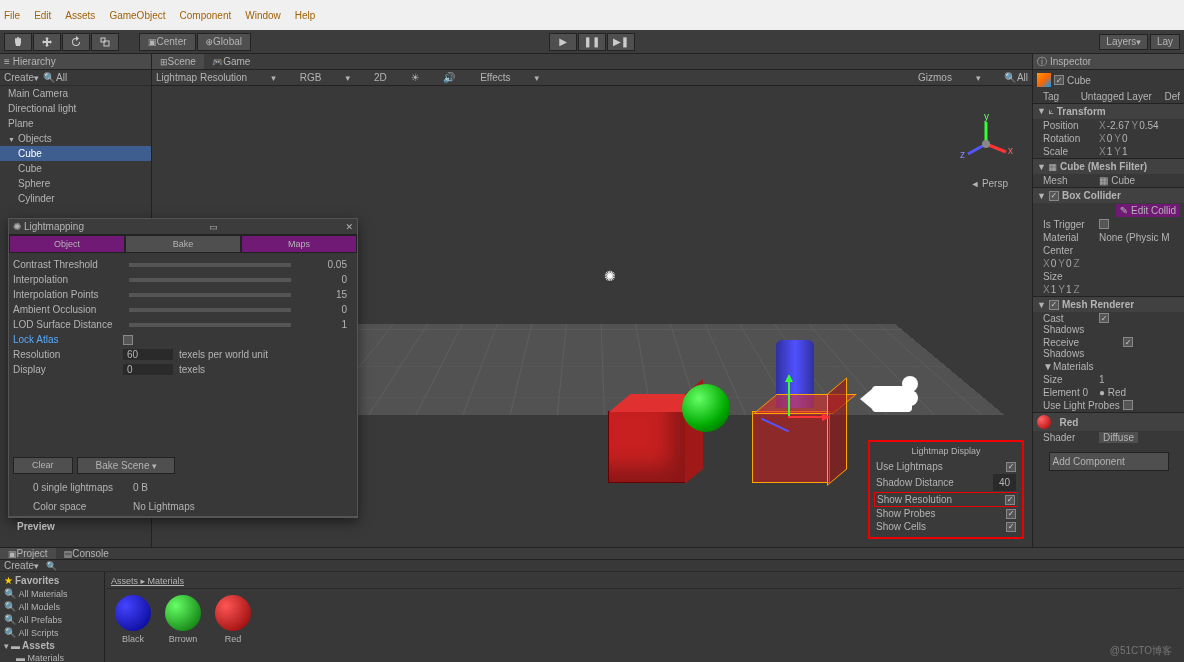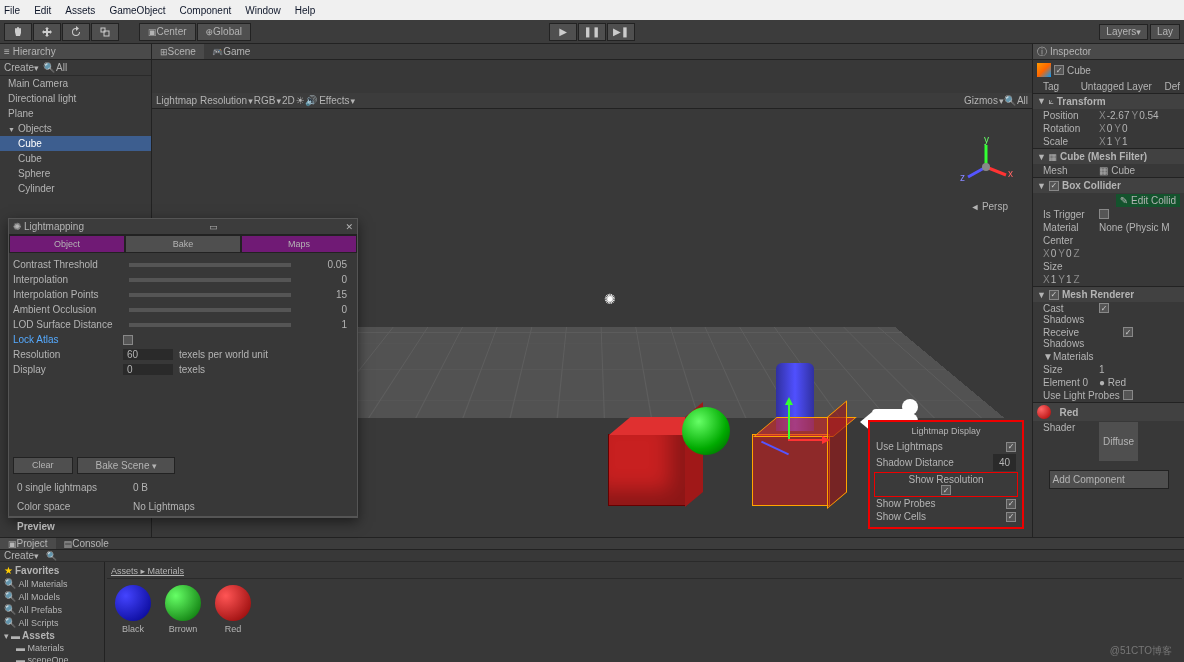--- a/index.html
+++ b/index.html
@@ -1,17 +1,17 @@
 <!DOCTYPE html>
 <html><head>
 <meta charset="utf-8">
 <style>
 * { margin:0; padding:0; box-sizing:border-box; font-family:Arial,sans-serif; font-size:10px; user-select:none; }
 body { width:1184px; height:662px; background:#383838; color:#b4b4b4; overflow:hidden; position:relative; }
-.menubar { height:20px; background:#f0f0f0; display:flex; align-items:center; padding:0 4px; gap:14px; color:#0f172a; font-size:12px; }
+.menubar { height:30px; background:#f0f0f0; display:flex; align-items:center; padding:0 4px; gap:14px; color:#a16207; font-size:12px; }
 .menubar span { cursor:pointer; }
 .toolbar { height:24px; background:#3c3c3c; border-bottom:1px solid #222; display:flex; align-items:center; padding:0 4px; position:relative; }
 .tool-group { display:flex; gap:1px; }
 .tool-btn { width:28px; height:18px; background:#4f4f4f; border:1px solid #222; display:flex; align-items:center; justify-content:center; color:#ccc; }
 .tool-pivot { display:flex; gap:1px; margin-left:20px; }
 .pivot-btn { height:18px; padding:0 8px; background:#4f4f4f; border:1px solid #222; display:flex; align-items:center; font-size:9px; }
 .play-controls { position:absolute; left:50%; transform:translateX(-50%); display:flex; gap:1px; }
 .layers-dd { position:absolute; right:4px; display:flex; gap:2px; }
 .dd-box { height:16px; background:#4f4f4f; border:1px solid #222; padding:0 6px; display:flex; align-items:center; font-size:9px; }
 .main-area { display:flex; height:493px; }
@@ -20,21 +20,21 @@
 .panel-tab .ico { margin-right:3px; }
 .create-row { height:16px; display:flex; align-items:center; padding:0 4px; font-size:9px; border-bottom:1px solid #2a2a2a; }
 .hier-item { padding:2px 4px 2px 8px; font-size:10px; cursor:pointer; }
 .hier-item.child { padding-left:18px; }
 .hier-item.sel { background:#3d5e8f; color:#fff; }
 .hier-item.parent::before { content:"▼"; font-size:7px; margin-right:3px; }
 .scene-area { flex:1; background:#383838; display:flex; flex-direction:column; position:relative; }
 .scene-tabs { height:16px; display:flex; align-items:center; background:#3c3c3c; border-bottom:1px solid #222; }
 .scene-tab { padding:0 8px; height:100%; display:flex; align-items:center; font-size:9px; }
 .scene-tab.active { background:#4a4a4a; }
-.scene-toolbar { height:16px; background:#3c3c3c; border-bottom:1px solid #222; display:flex; align-items:center; padding:0 4px; gap:1px; font-size:9px;margin-top:33px; }
+.scene-toolbar { height:16px; background:#3c3c3c; border-bottom:1px solid #222; display:flex; align-items:center; padding:0 4px; gap:24px; font-size:9px; }
 .viewport { flex:1; background:#393939; position:relative; overflow:hidden; }
 .grid-floor { position:absolute; left:50%; top:60%; width:700px; height:260px; transform:translate(-50%,-50%) perspective(800px) rotateX(70deg); background:linear-gradient(#525252, #525252); background-size:100% 100%; }
 .grid-lines { position:absolute; inset:0; background-image:repeating-linear-gradient(0deg,#5e5e5e 0 1px,transparent 1px 40px),repeating-linear-gradient(90deg,#5e5e5e 0 1px,transparent 1px 40px); }
 .cube-red1 { position:absolute; left:456px; top:325px; width:78px; height:72px; background:#c82020; border:1px solid #600; box-shadow:inset -15px -15px 20px rgba(0,0,0,.3); }
 .cube-red1::before{content:"";position:absolute;left:0;top:-18px;width:78px;height:18px;background:#e03030;transform:skewX(-50deg);transform-origin:bottom;}
 .cube-red1::after{content:"";position:absolute;right:-18px;top:-18px;width:18px;height:90px;background:#a01818;transform:skewY(-40deg);transform-origin:left;}
 .cube-sel { position:absolute; left:600px; top:325px; width:78px; height:72px; background:rgba(200,32,32,.6); border:1px solid #ffa500; }
 .cube-sel::before{content:"";position:absolute;left:0;top:-18px;width:78px;height:18px;background:rgba(224,48,48,.6);border:1px solid #ffa500;transform:skewX(-50deg);transform-origin:bottom;}
 .cube-sel::after{content:"";position:absolute;right:-18px;top:-18px;width:18px;height:90px;background:rgba(160,24,24,.6);border:1px solid #ffa500;transform:skewY(-40deg);transform-origin:left;}
 .sphere-g { position:absolute; left:530px; top:298px; width:48px; height:48px; border-radius:50%; background:radial-gradient(circle at 35% 30%, #6f6, #0a0 60%, #050); }
@@ -47,36 +47,36 @@
 .gizmo .gz{position:absolute;width:30px;height:2px;background:#55f;top:38px;left:-28px;transform:rotate(25deg);}
 .sun { position:absolute; left:452px; top:182px; color:#fff; font-size:14px; }
 .cam-ico { position:absolute; right:120px; top:300px; width:40px; height:26px; background:#fff; border-radius:4px; }
 .cam-ico::before{content:"";position:absolute;left:-12px;top:3px;width:12px;height:20px;background:#fff;clip-path:polygon(100% 0,100% 100%,0 50%);}
 .cam-ico::after{content:"";position:absolute;right:-6px;top:-10px;width:16px;height:16px;background:#fff;border-radius:50%;box-shadow:0 14px 0 #fff;}
 .orient { position:absolute; right:16px; top:28px; width:60px; height:60px; }
 .orient-label { position:absolute; right:24px; top:92px; font-size:9px; }
 .lm-display { position:absolute; right:8px; bottom:8px; width:156px; background:#3a3a3a; border:2px solid #e00; padding:4px; }
 .lm-display .title{text-align:center; font-size:9px; margin-bottom:4px;}
 .lm-row { display:flex; align-items:center; padding:1px 2px; font-size:9px; }
-.lm-row.hl { border:1px solid #e00;flex-direction:column; }
+.lm-row.hl { border:1px solid #e00; }
 .lm-row .lbl { flex:1; }
 .chk { width:10px; height:10px; border:1px solid #888; display:inline-flex; align-items:center; justify-content:center; font-size:8px; color:#ccc; background:#555; }
 .lm-panel { position:absolute; left:8px; top:218px; width:350px; height:300px; background:#383838; border:1px solid #555; box-shadow:0 4px 12px rgba(0,0,0,.5); z-index:10; }
 .lm-title { height:16px; background:#3c3c3c; border-bottom:1px solid #222; display:flex; align-items:center; padding:0 4px; font-size:9px; }
 .lm-title .close{margin-left:auto;font-size:9px;}
 .lm-tabs { display:flex; height:18px; background:#701a75; }
 .lm-tab { flex:1; display:flex; align-items:center; justify-content:center; font-size:9px; border:1px solid #222; }
 .lm-tab.active { background:#4f4f4f; }
 .lm-body { padding:4px; overflow:auto; height:200px; }
 .lm-prop { display:flex; align-items:center; padding:2px 0; font-size:9px; }
 .lm-prop .k{width:110px;} .lm-prop .v{width:50px;text-align:right;margin-right:6px;}
 .lm-btns { display:flex; gap:4px; justify-content:flex-start; padding:4px; }
 .lm-btn { padding:2px 18px; background:#4f4f4f; border:1px solid #222; font-size:9px; }
 .lm-info { padding:4px 8px; font-size:9px; display:flex; }
-.lm-info .k{width:116px;}
+.lm-info .k{width:100px;margin-left:16px;}
 .lm-preview { padding:4px 8px; font-weight:bold; border-top:1px solid #555; }
 .inspector { width:152px; background:#383838; border-left:1px solid #222; overflow:hidden; font-size:9px; }
 .insp-hdr { padding:3px 4px; display:flex; align-items:center; gap:3px; }
 .insp-comp { border-top:1px solid #222; }
 .insp-comp-hdr { padding:2px 4px; background:#414141; display:flex; align-items:center; gap:3px; font-size:9px; }
 .insp-row { display:flex; padding:1px 4px 1px 10px; align-items:flex-start; }
 .insp-row .k{width:56px;} .insp-row .xy{display:flex;gap:2px;flex:1;}
 .insp-row .f{display:flex;gap:1px;} .insp-row .f span:first-child{color:#888;}
 .add-comp { margin:8px auto; width:120px; text-align:left; padding:3px; background:#4f4f4f; border:1px solid #222; }
 .mat-ball { width:14px;height:14px;border-radius:50%;background:radial-gradient(circle at 30% 30%,#f66,#a00);}
@@ -296,21 +296,21 @@
     <div class="insp-comp">
       <div class="insp-comp-hdr">▼ ▦ <b>Cube (Mesh Filter)</b></div>
       <div class="insp-row">
           <span class="k">Mesh</span>
           <span>▦ <span>Cube</span></span>
         </div>
     </div>
     <div class="insp-comp">
       <div class="insp-comp-hdr">▼ <span class="chk">✓</span> <b>Box Collider</b></div>
       <div class="insp-row">
-          <span style="margin-left:auto;background:#14532d;padding:1px 4px;">✎ <span>Edit Collid</span></span>
+          <span style="margin-left:auto;background:#701a75;padding:1px 4px;">✎ <span>Edit Collid</span></span>
         </div>
       <div class="insp-row">
           <span class="k">Is Trigger</span>
           <span class="chk"></span>
         </div>
       <div class="insp-row">
           <span class="k">Material</span>
           <span>None (Physic M</span>
         </div>
       <div class="insp-row">
@@ -371,21 +371,21 @@
         </div>
       <div class="insp-row">
           <span class="k" style="width:80px">Use Light Probes</span>
           <span class="chk"></span>
         </div>
     </div>
     <div class="insp-comp">
       <div class="insp-comp-hdr"><span class="mat-ball"></span>&nbsp;<b>Red</b></div>
       <div class="insp-row">
           <span class="k">Shader</span>
-          <span style="background:#4f4f4f;padding:14px 4px;">Diffuse</span>
+          <span style="background:#4f4f4f;padding:0 4px;">Diffuse</span>
         </div>
     </div>
     <div class="add-comp">Add Component</div>
   </div>
 </div>
 
 <div class="lm-panel">
   <div class="lm-title"><span>✺</span>&nbsp;<span>Lightmapping</span><span class="close">▭</span>&nbsp;<span class="close">✕</span></div>
   <div class="lm-tabs">
     <div class="lm-tab">Object</div>

